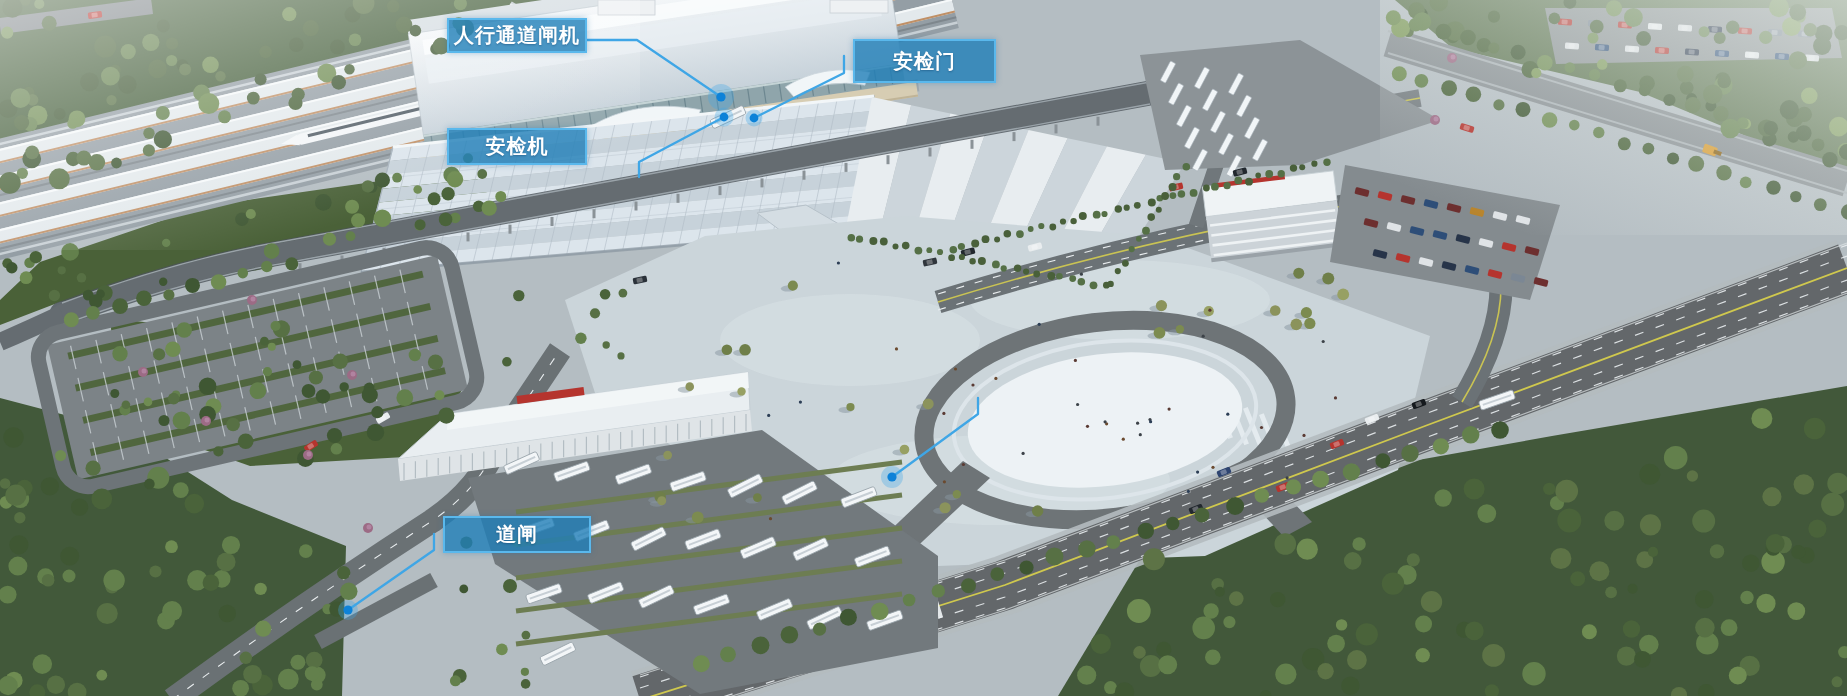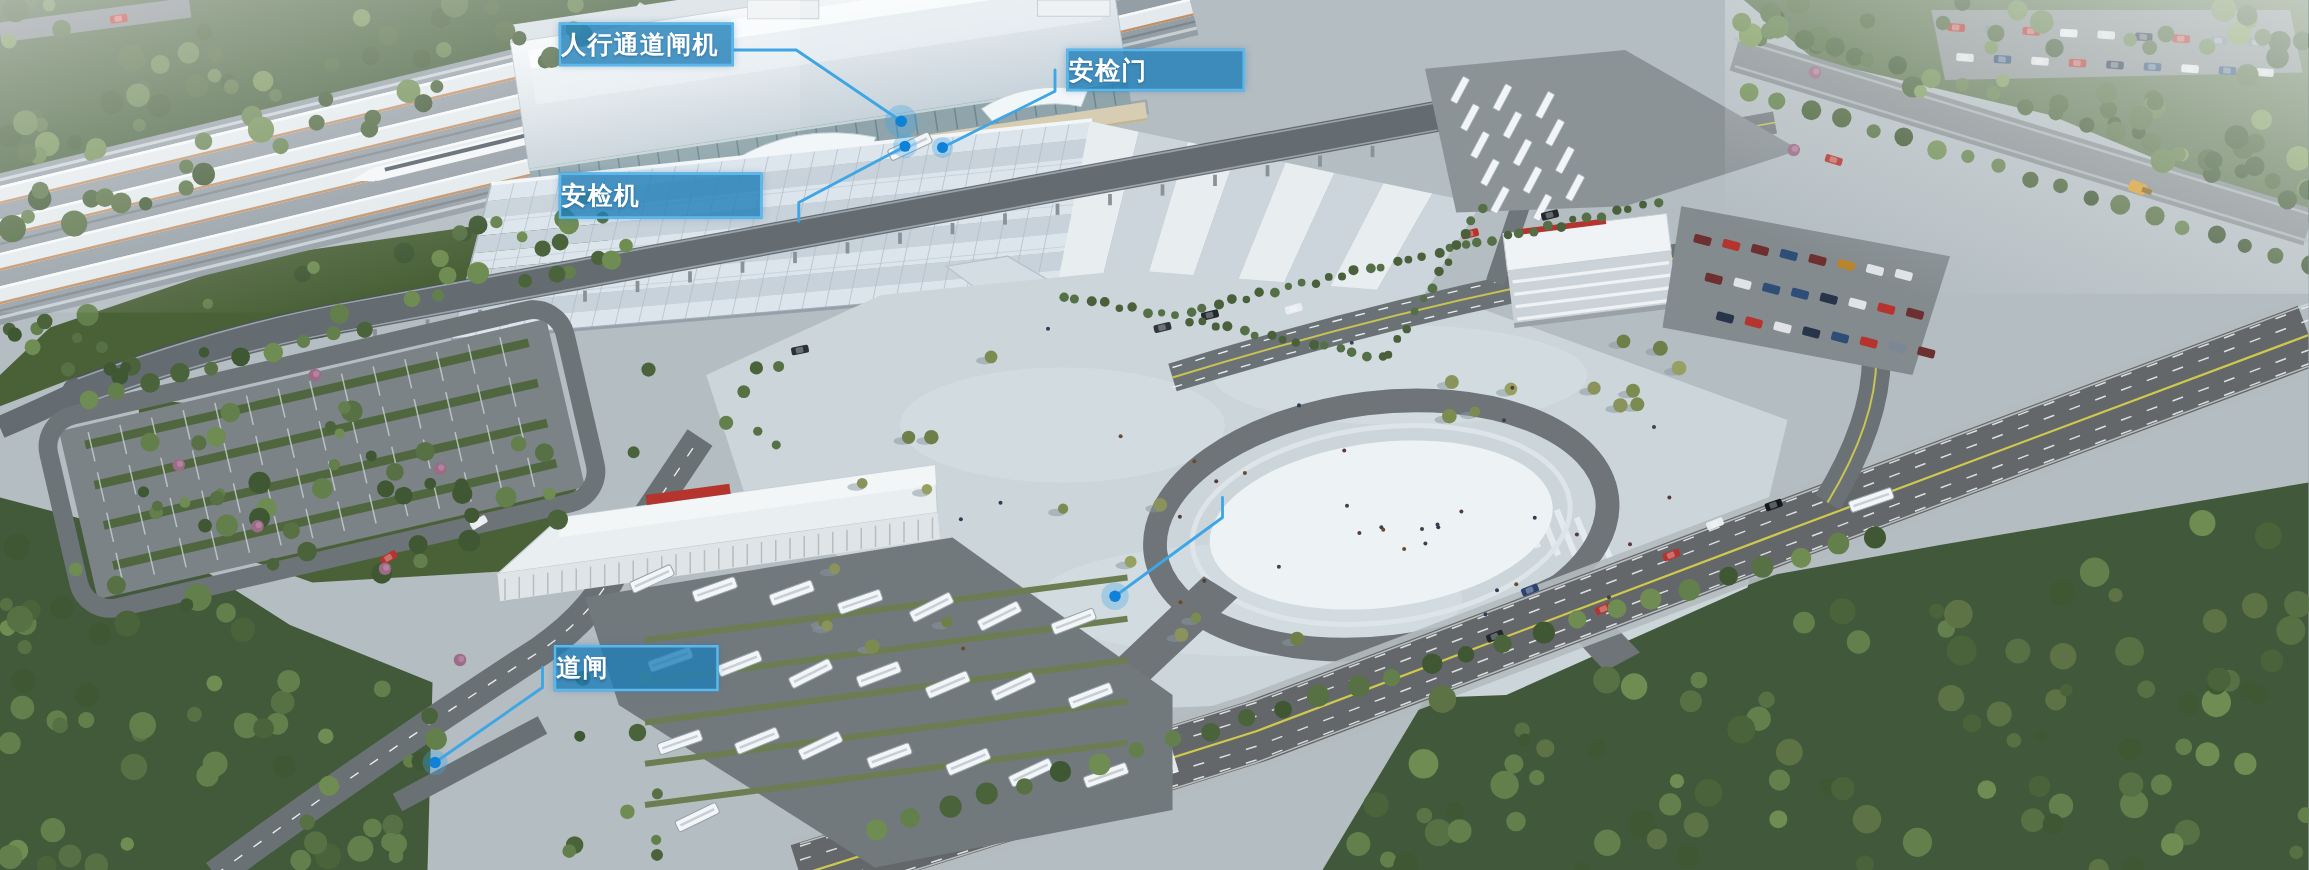--- a/index.html
+++ b/index.html
@@ -3,21 +3,21 @@
 <meta charset="utf-8">
 <style>
   html,body{margin:0;padding:0;background:#8e989c;}
   #stage{position:relative;width:1847px;height:696px;overflow:hidden;background:#b4bdc2;
          font-family:"Liberation Sans","DejaVu Sans",sans-serif;}
   #scene,#overlay{position:absolute;left:0;top:0;width:1847px;height:696px;}
   #overlay{pointer-events:none;}
   .lead{fill:none;stroke:var(--leader-line,#3fa6e6);stroke-width:2.3;stroke-linecap:round;stroke-linejoin:round;}
   .halo{fill:var(--marker-halo,rgba(90,170,225,.35));}
   .dot{fill:var(--marker-dot,#0d82d8);pointer-events:auto;}
-  .callout{position:absolute;display:flex;align-items:center;
+  .callout{position:absolute;display:flex;align-items:center;justify-content:center;
            background:var(--callout-fill-rgba,rgba(31,126,184,.8));
            border:2px solid var(--callout-border,#5ab8ec);
            box-sizing:border-box;box-shadow:0 0 6px rgba(30,110,170,.35);cursor:pointer;}
   .callout-text{color:var(--label-text,#fff);font-size:20px;font-weight:600;letter-spacing:1px;
                 text-shadow:0 1px 2px rgba(0,40,80,.35);white-space:nowrap;}
 </style>
 </head>
 <body>
 
 <div id="stage">
@@ -1436,22 +1436,22 @@
     <g>
       <polyline class="lead" points="434,534 434,550 348,610"></polyline>
       <circle class="halo" cx="348" cy="610" r="10"></circle>
       <circle class="dot" cx="348" cy="610" r="4.6"></circle>
     </g>
   </svg>
 
   <div class="callout" style="left:447px;top:18px;width:140px;height:35px">
     <span class="callout-text">人行通道闸机</span>
   </div>
-  <div class="callout" style="left:853px;top:39px;width:143px;height:34px">
+  <div class="callout" style="left:853px;top:39px;width:143px;height:44px">
     <span class="callout-text">安检门</span>
   </div>
-  <div class="callout" style="left:447px;top:138px;width:163px;height:37px">
+  <div class="callout" style="left:447px;top:128px;width:140px;height:37px">
     <span class="callout-text">安检机</span>
   </div>
-  <div class="callout" style="left:443px;top:516px;width:132px;height:37px">
+  <div class="callout" style="left:443px;top:516px;width:148px;height:37px">
     <span class="callout-text">道闸</span>
   </div>
 </div>
 
 </body></html>

